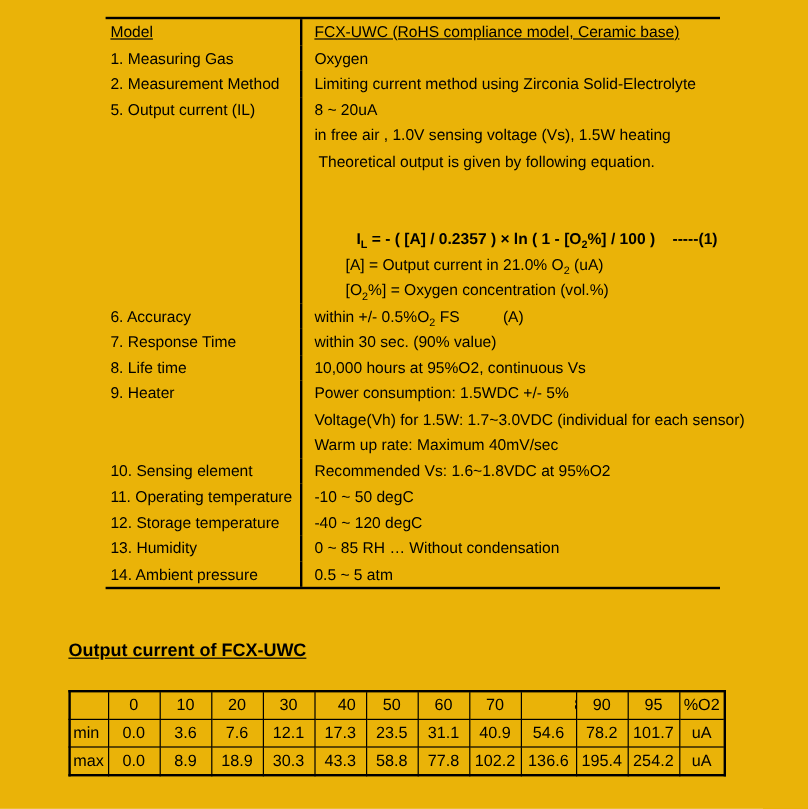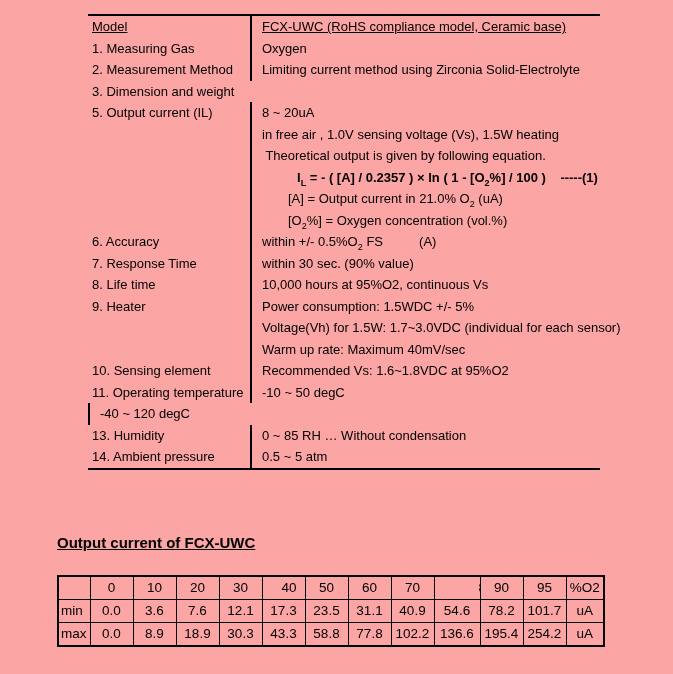--- a/index.html
+++ b/index.html
@@ -3,21 +3,21 @@
 <meta charset="utf-8">
 <style>
   * { box-sizing: border-box; }
   html, body { margin: 0; padding: 0; }
   body {
     width: 673px; height: 674px;
     background: #ffffff;
     color: #000000;
     font-family: "Liberation Sans", sans-serif;
   }
-  .page { position: relative; width: 673px; height: 674px; background: #fca5a5; overflow: hidden; }
+  .page { position: relative; width: 673px; height: 674px; background: #eab308; overflow: hidden; }
 
   
   .spec {
     position: absolute; left: 88px; top: 14px; width: 512px;
     border-top: 2px solid #000;
     border-bottom: 2px solid #000;
   }
   .spec-row { display: flex; }
   .spec-label {
     width: 162px; flex: 0 0 162px;
@@ -83,29 +83,28 @@
           <div class="spec-line">Oxygen</div>
         </div>
       </div>
       <div class="spec-row">
         <div class="spec-label">2. Measurement Method</div>
         <div class="spec-value">
           <div class="spec-line">Limiting current method using Zirconia Solid-Electrolyte</div>
         </div>
       </div>
       <div class="spec-row">
-        <div class="spec-label">3. Dimension and weight</div>
       </div>
       <div class="spec-row">
         <div class="spec-label">5. Output current (IL)</div>
         <div class="spec-value">
           <div class="spec-line">8 ~ 20uA</div>
           <div class="spec-line">in free air , 1.0V sensing voltage (Vs), 1.5W heating</div>
           <div class="spec-line"> Theoretical output is given by following equation.</div>
-          <div class="spec-line b" style="padding-left: 35px;"><span>I</span><sub>L</sub><span> = - ( [A] / 0.2357 ) × ln ( 1 - [O</span><sub>2</sub><span>%] / 100 )    -----(1)</span></div>
+          <div class="spec-line b" style="padding-left: 35px; margin-top: 43px;"><span>I</span><sub>L</sub><span> = - ( [A] / 0.2357 ) × ln ( 1 - [O</span><sub>2</sub><span>%] / 100 )    -----(1)</span></div>
           <div class="spec-line" style="padding-left: 26px;"><span>[A] = Output current in 21.0% O</span><sub>2</sub><span> (uA)</span></div>
           <div class="spec-line" style="padding-left: 26px;"><span>[O</span><sub>2</sub><span>%] = Oxygen concentration (vol.%)</span></div>
         </div>
       </div>
       <div class="spec-row">
         <div class="spec-label">6. Accuracy</div>
         <div class="spec-value">
           <div class="spec-line"><span>within +/- 0.5%O</span><sub>2</sub><span> FS          (A)</span></div>
         </div>
       </div>
@@ -135,20 +134,21 @@
           <div class="spec-line">Recommended Vs: 1.6~1.8VDC at 95%O2</div>
         </div>
       </div>
       <div class="spec-row">
         <div class="spec-label">11. Operating temperature</div>
         <div class="spec-value">
           <div class="spec-line">-10 ~ 50 degC</div>
         </div>
       </div>
       <div class="spec-row">
+        <div class="spec-label">12. Storage temperature</div>
         <div class="spec-value">
           <div class="spec-line">-40 ~ 120 degC</div>
         </div>
       </div>
       <div class="spec-row">
         <div class="spec-label">13. Humidity</div>
         <div class="spec-value">
           <div class="spec-line">0 ~ 85 RH … Without condensation</div>
         </div>
       </div>

